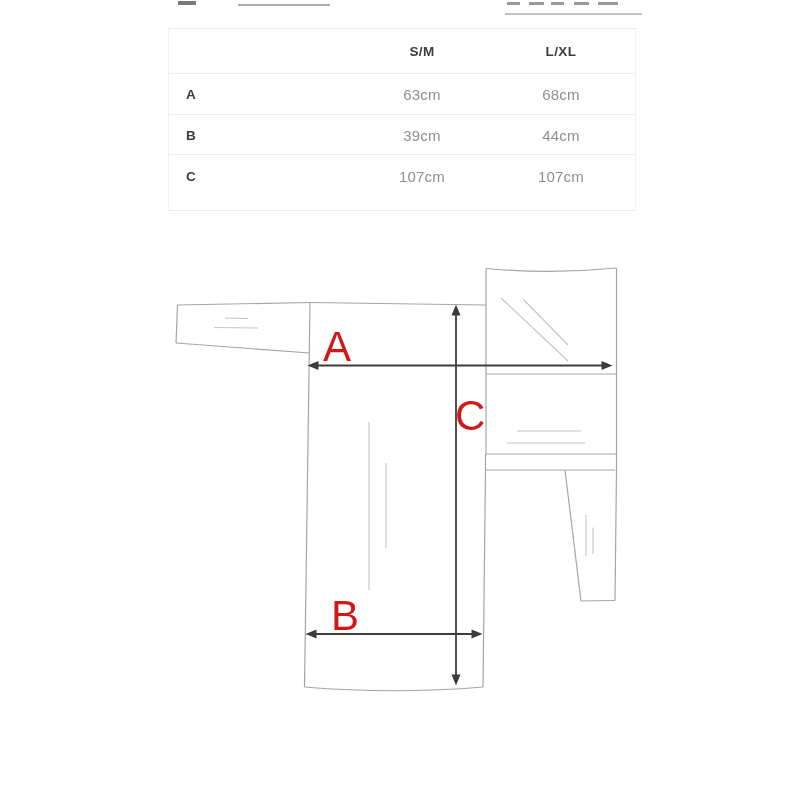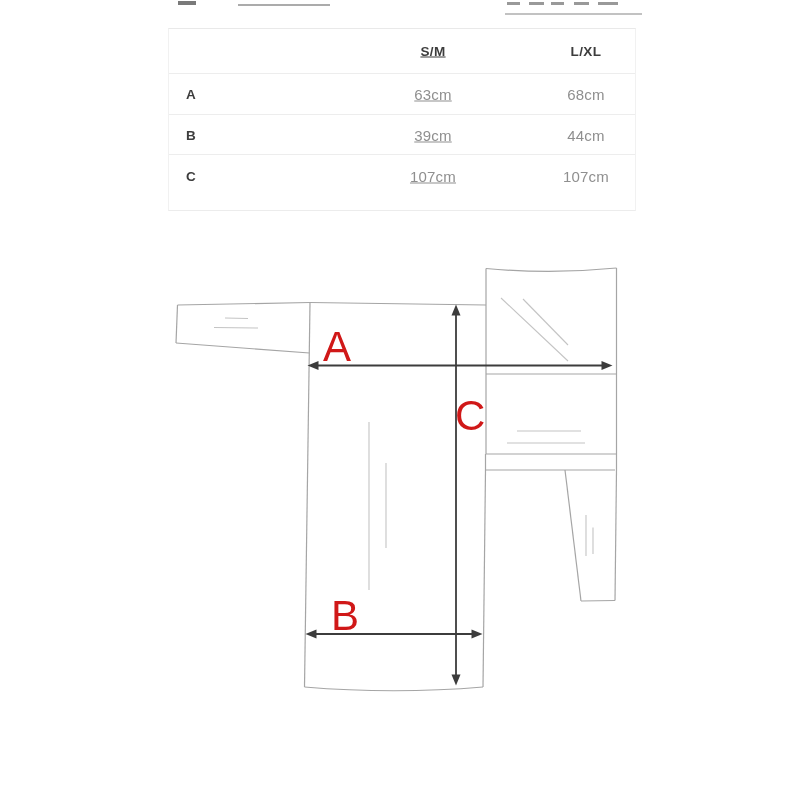--- a/index.html
+++ b/index.html
@@ -26,22 +26,22 @@
   }
   .trow{position:relative;width:100%;}
   .trow.head{height:44px;}
   .trow.r1{height:40px;border-top:1px solid #ededed;}
   .trow.r2{height:39px;border-top:1px solid #ededed;}
   .trow.r3{height:42px;border-top:1px solid #ededed;}
   .cell{position:absolute;top:50%;transform:translateY(-50%);white-space:nowrap;}
   .cell.lab{left:17px;font-size:13.5px;font-weight:bold;color:#3d3d3d;letter-spacing:.4px;}
   .cell.head-cell{font-size:13.5px;font-weight:bold;color:#3d3d3d;letter-spacing:.4px;}
   .cell.val{font-size:15px;color:#8f8f8f;letter-spacing:.2px;}
-  .c-sm{left:264px;transform:translate(-50%,-50%);text-decoration:underline;}
-  .c-lxl{left:417px;transform:translate(-50%,-50%);}
+  .c-sm{left:253px;transform:translate(-50%,-50%);}
+  .c-lxl{left:392px;transform:translate(-50%,-50%);}
 
   
   .diagram-svg{position:absolute;left:0;top:0;}
   .dim-label{
     position:absolute;font-size:42px;line-height:42px;color:#d01818;
     font-family:"Liberation Sans", sans-serif;
   }
   .lblA{left:323px;top:326px;}
   .lblB{left:331px;top:595px;}
   .lblC{left:455px;top:395px;}

